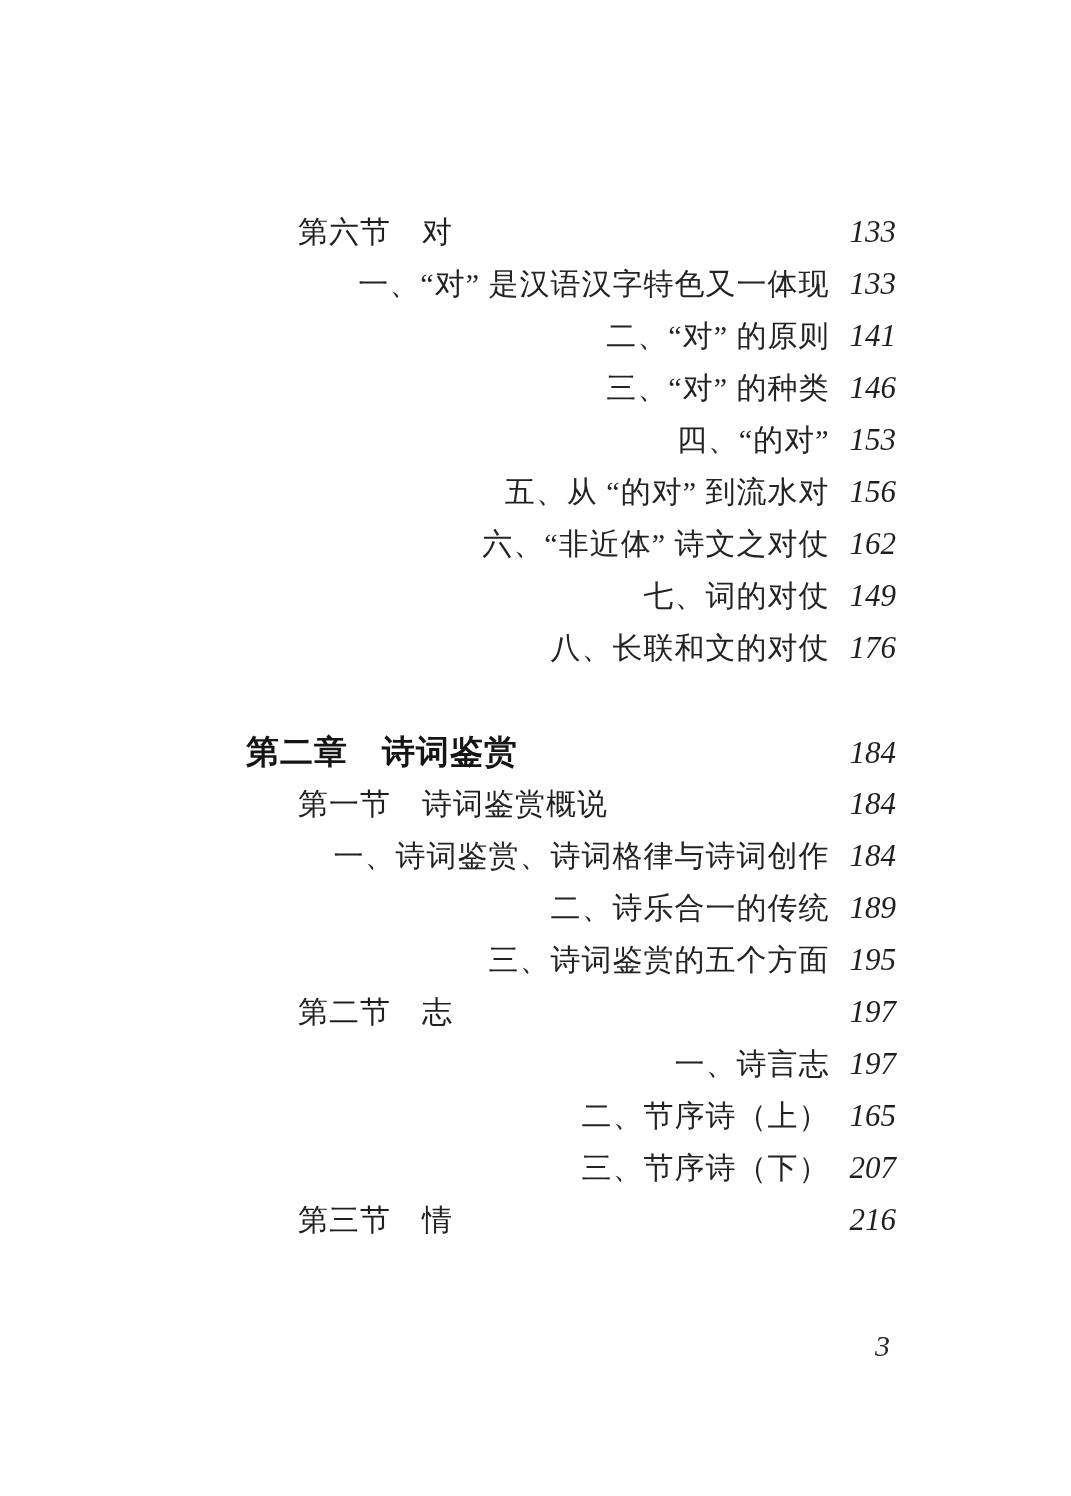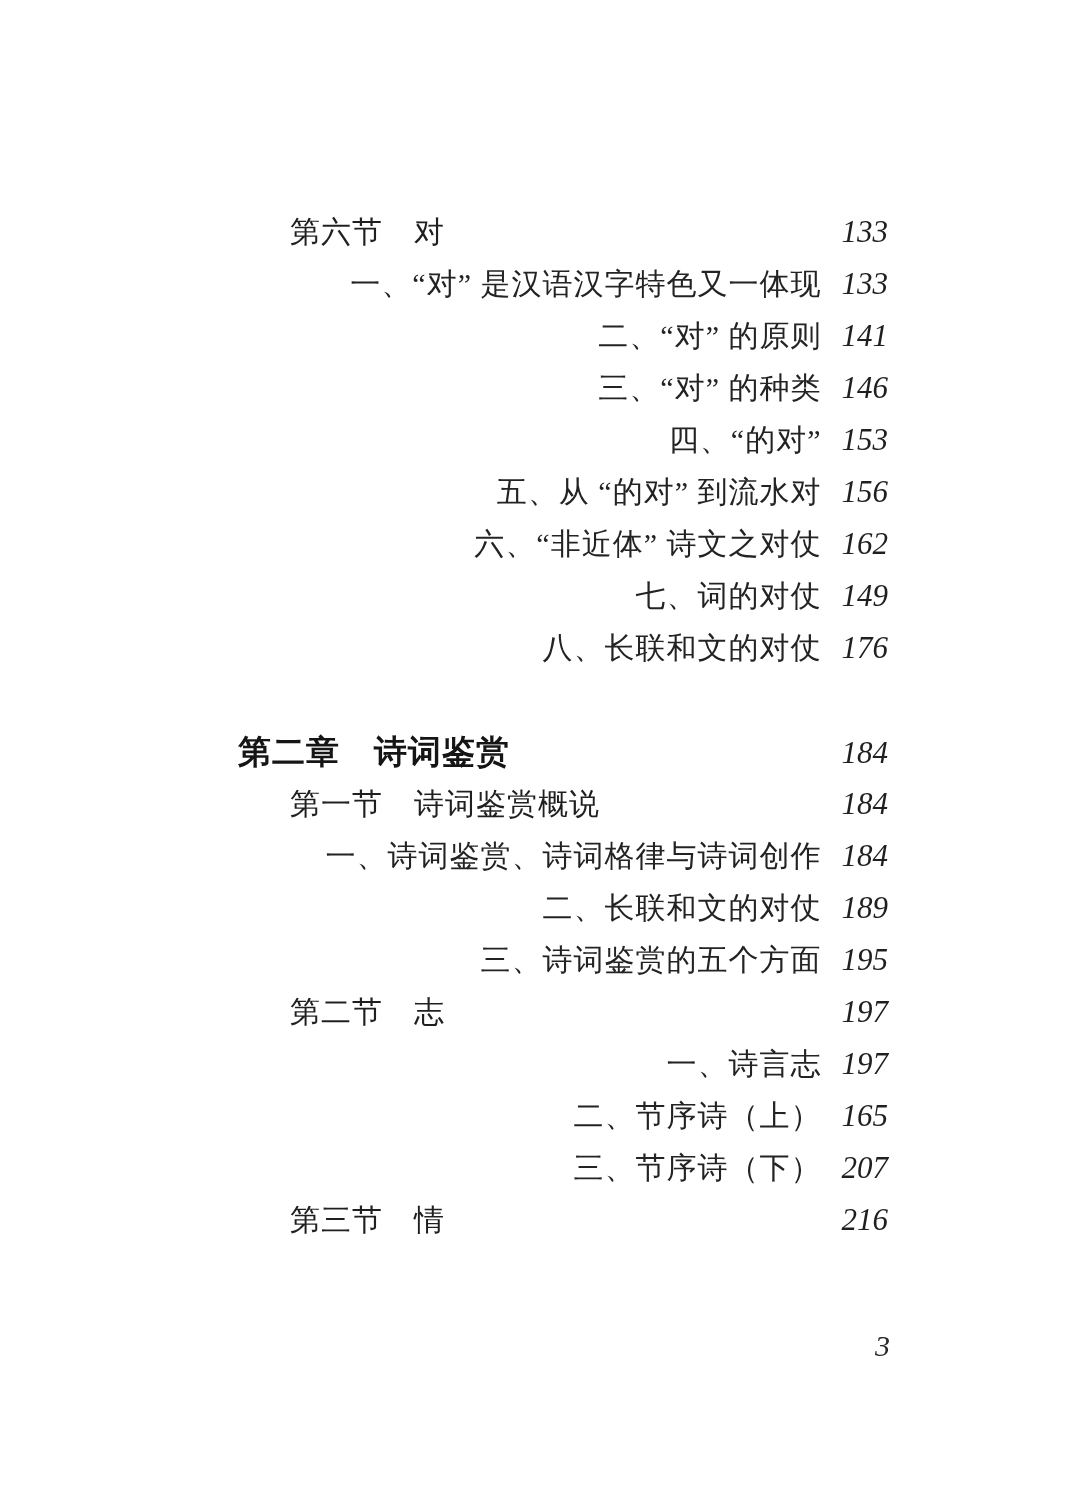--- a/index.html
+++ b/index.html
@@ -15,21 +15,21 @@
     font-family: "Liberation Sans", sans-serif;
     color: #1f1f1f;
   }
   .page {
     position: absolute;
     inset: 0;
     background: #ffffff;
   }
   .toc-list {
     position: absolute;
-    left: 238px;
+    left: 246px;
     top: 206px;
     width: 650px;
   }
   .toc-row {
     display: flex;
     justify-content: space-between;
     align-items: baseline;
     height: 52px;
     line-height: 52px;
     white-space: nowrap;
@@ -139,21 +139,21 @@
     </div>
       <div class="toc-row row-section">
       <span class="entry-text">第一节　诗词鉴赏概说</span>
       <span class="entry-page">184</span>
     </div>
       <div class="toc-row row-item">
       <span class="entry-text">一、诗词鉴赏、诗词格律与诗词创作</span>
       <span class="entry-page">184</span>
     </div>
       <div class="toc-row row-item">
-      <span class="entry-text">二、长联和文的对仗</span>
+      <span class="entry-text">二、诗乐合一的传统</span>
       <span class="entry-page">189</span>
     </div>
       <div class="toc-row row-item">
       <span class="entry-text">三、诗词鉴赏的五个方面</span>
       <span class="entry-page">195</span>
     </div>
       <div class="toc-row row-section">
       <span class="entry-text">第二节　志</span>
       <span class="entry-page">197</span>
     </div>

